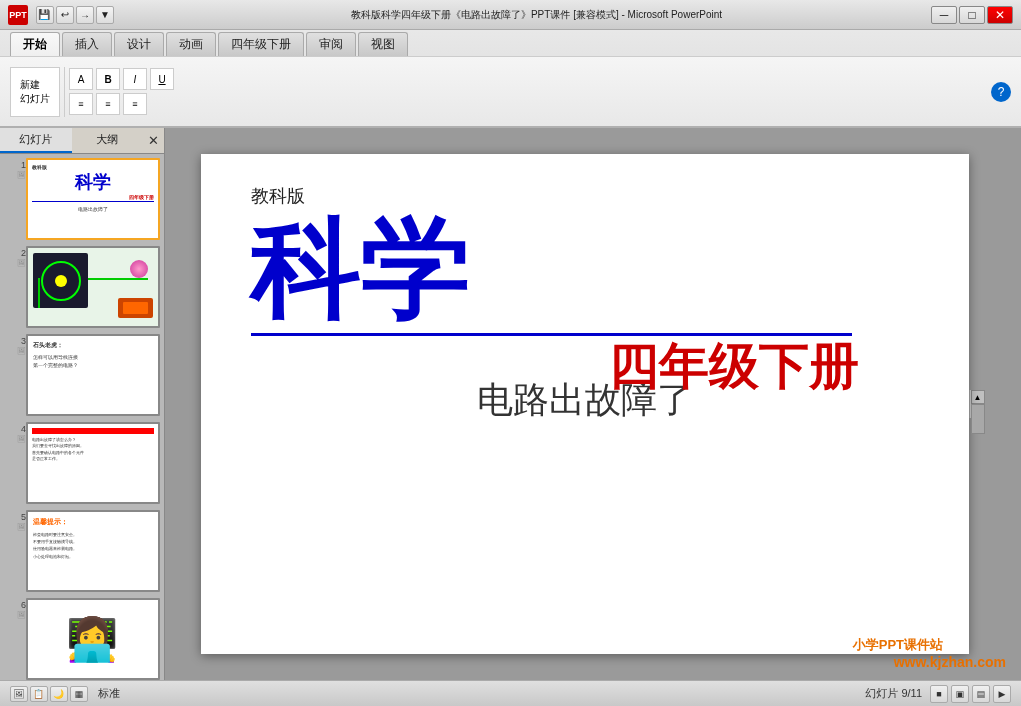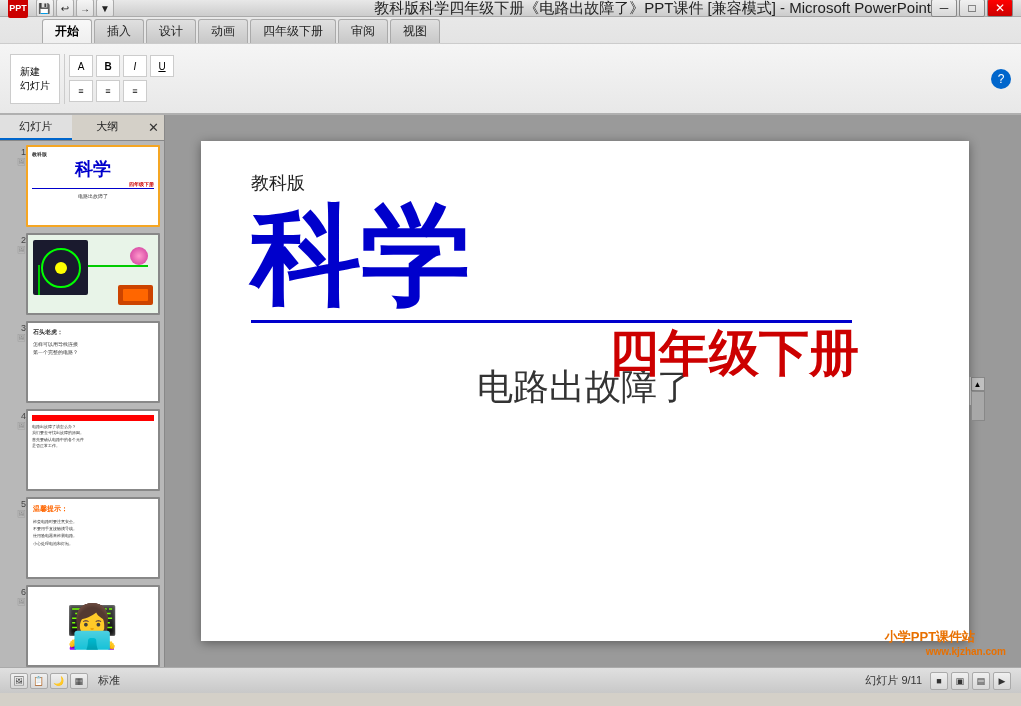--- a/index.html
+++ b/index.html
@@ -7,21 +7,21 @@
       width: 1021px;
       height: 706px;
       overflow: hidden;
       font-family: 'Microsoft YaHei', 'SimHei', sans-serif;
       background: #d4d0c8;
       user-select: none;
     }
 
     
     .title-bar {
-      height: 17px;
+      height: 30px;
       background: linear-gradient(to bottom, #e8e8e8, #cccccc);
       display: flex;
       align-items: center;
       padding: 0 8px;
       border-bottom: 1px solid #aaa;
       font-size: 12px;
       color: #222;
     }
     .title-bar-left {
       display: flex;
@@ -41,22 +41,22 @@
     .qa-btn {
       width: 18px; height: 18px;
       background: linear-gradient(to bottom, #f5f5f5, #ddd);
       border: 1px solid #aaa;
       border-radius: 2px;
       display: flex; align-items: center; justify-content: center;
       font-size: 10px; cursor: pointer;
     }
     .title-text {
       flex: 1;
-      text-align: right;
-      font-size: 15px;
+      text-align: center;
+      font-size: 10px;
       color: #222;
       margin-left: 28px;
     }
     .window-controls {
       display: flex; gap: 2px;
     }
     .win-btn {
       width: 26px; height: 18px;
       display: flex; align-items: center; justify-content: center;
       font-size: 12px;
@@ -86,21 +86,20 @@
       border-bottom: none;
       border-radius: 3px 3px 0 0;
       font-size: 12px;
       cursor: pointer;
       color: #222;
     }
     .ribbon-tab.active {
       background: linear-gradient(to bottom, #f8f8f8, #efefef);
       color: #000;
       font-weight: bold;
-      margin-left: 32px;
     }
     .ribbon-content {
       height: 70px;
       background: linear-gradient(to bottom, #f5f5f5, #e8e8e8);
       display: flex;
       align-items: center;
       padding: 4px 10px;
       gap: 20px;
       border-top: 1px solid #ccc;
     }
@@ -272,21 +271,21 @@
       position: absolute;
       bottom: 10px;
       right: 15px;
       color: #e87000;
       font-size: 13px;
       font-weight: bold;
       font-family: 'Microsoft YaHei', sans-serif;
     }
     .watermark-line2 {
       color: #e87000;
-      font-size: 10px;
+      font-size: 14px;
       padding-left: 41px;
     }
 
     
     .status-icons {
       display: flex; gap: 2px;
       align-items: center;
     }
 
     

